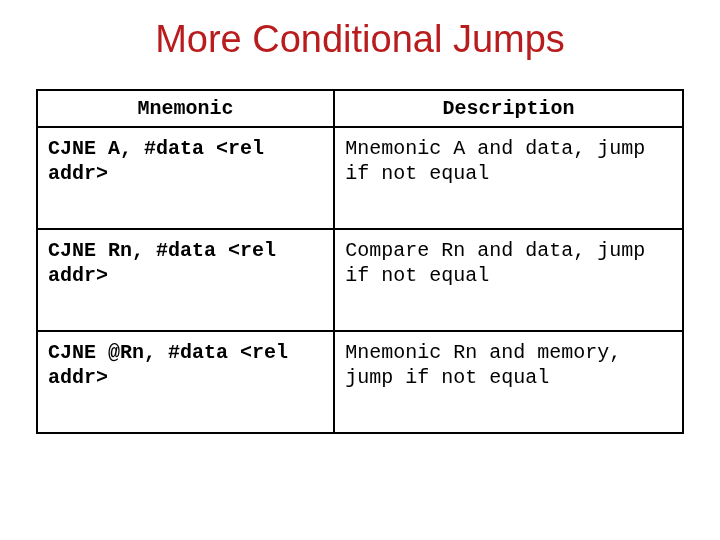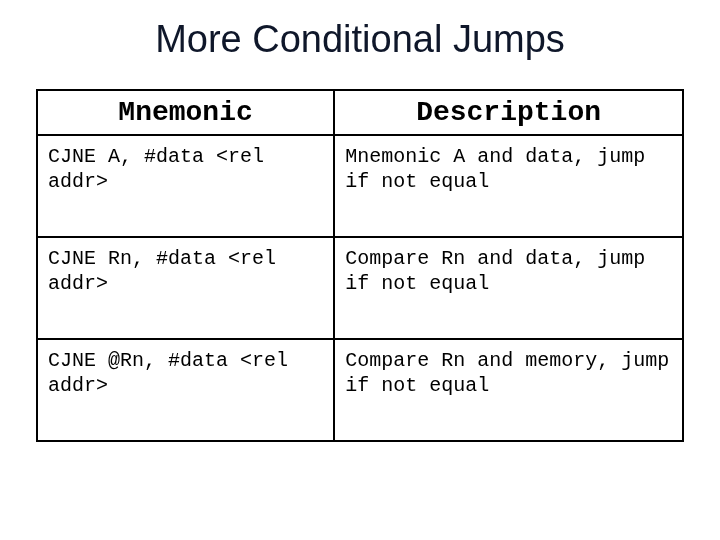--- a/index.html
+++ b/index.html
@@ -12,50 +12,50 @@
   }
   .slide {
     width: 720px;
     height: 540px;
     box-sizing: border-box;
     padding: 10px 36px 20px 36px;
   }
   .title {
     text-align: center;
     font-size: 38px;
-    color: #0f172a;
+    color: #b91c1c;
     margin: 8px 0 28px 0;
     font-weight: normal;
   }
   table {
     border-collapse: collapse;
     width: 100%;
     table-layout: fixed;
   }
   col.mnem { width: 46%; }
   col.desc { width: 54%; }
   th, td {
     border: 2px solid #000;
     vertical-align: top;
   }
   th {
     font-family: "Courier New", Courier, monospace;
     font-weight: bold;
-    font-size: 28px;
+    font-size: 20px;
     padding: 6px 8px 6px 8px;
     text-align: center;
   }
   td {
     font-family: "Courier New", Courier, monospace;
     font-size: 20px;
     padding: 8px 10px 42px 10px;
     line-height: 1.25;
   }
   td.mnemonic {
-    font-weight: normal;
+    font-weight: bold;
     margin-left: 28px;
   }
   td.description {
     font-weight: normal;
   }
 </style>
 </head>
 <body>
 
 <div class="slide">
@@ -76,17 +76,17 @@
       <tr>
         <td class="mnemonic">CJNE A, #data &lt;rel addr&gt;</td>
         <td class="description">Mnemonic A and data, jump if not equal</td>
       </tr>
       <tr>
         <td class="mnemonic">CJNE Rn, #data &lt;rel addr&gt;</td>
         <td class="description">Compare Rn and data, jump if not equal</td>
       </tr>
       <tr>
         <td class="mnemonic">CJNE @Rn, #data &lt;rel addr&gt;</td>
-        <td class="description">Compare Rn and memory, jump if not equal</td>
+        <td class="description">Mnemonic Rn and memory, jump if not equal</td>
       </tr>
     </tbody>
   </table>
 </div>
 
 </body></html>

